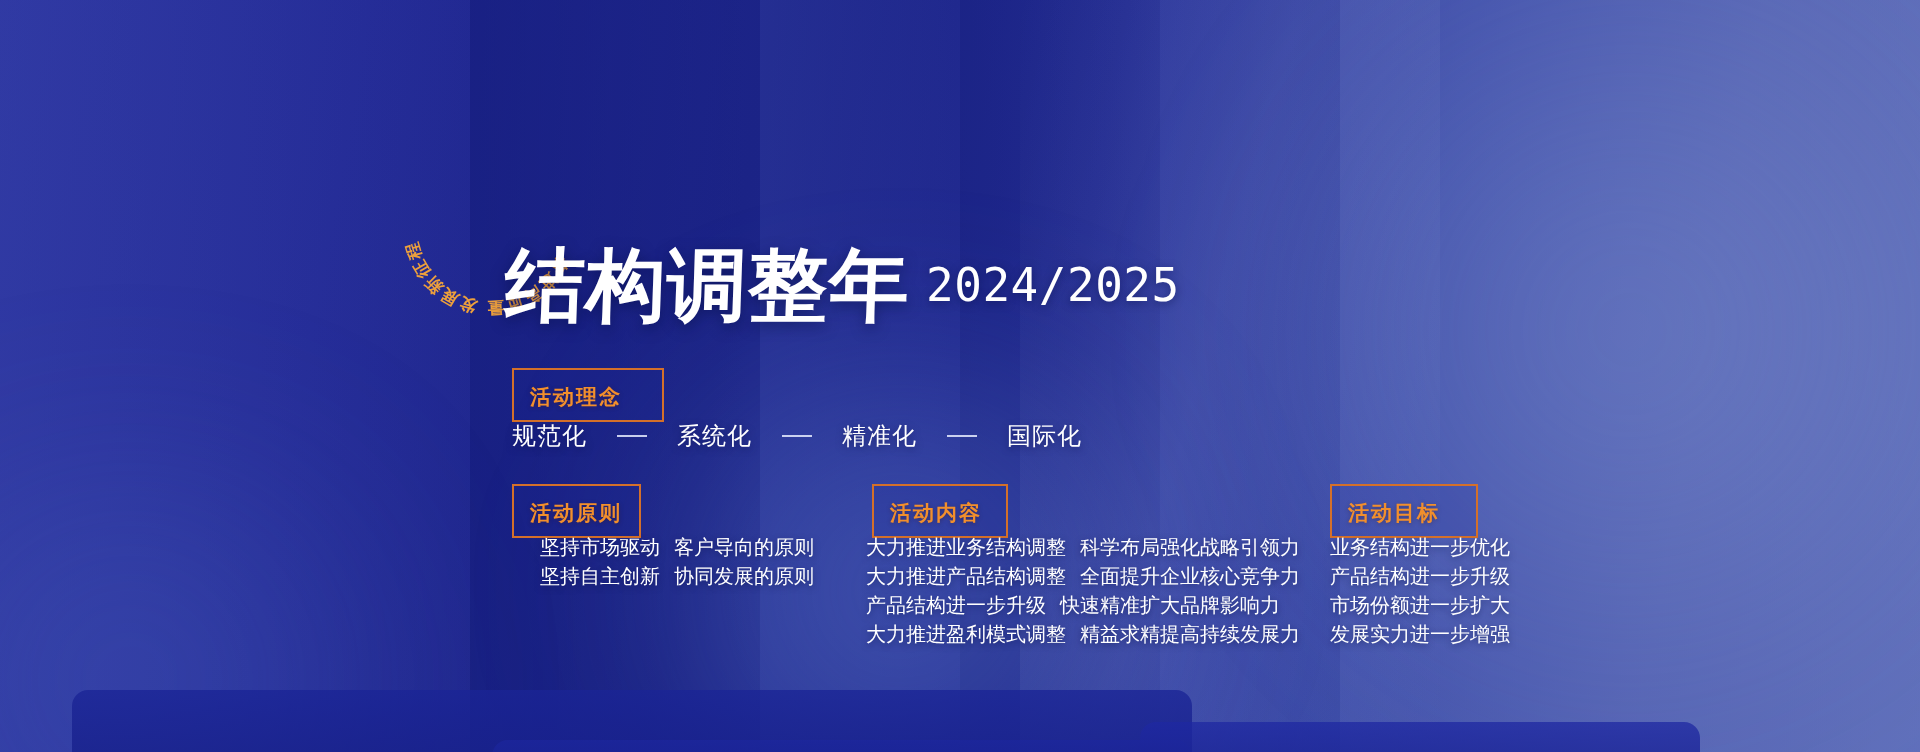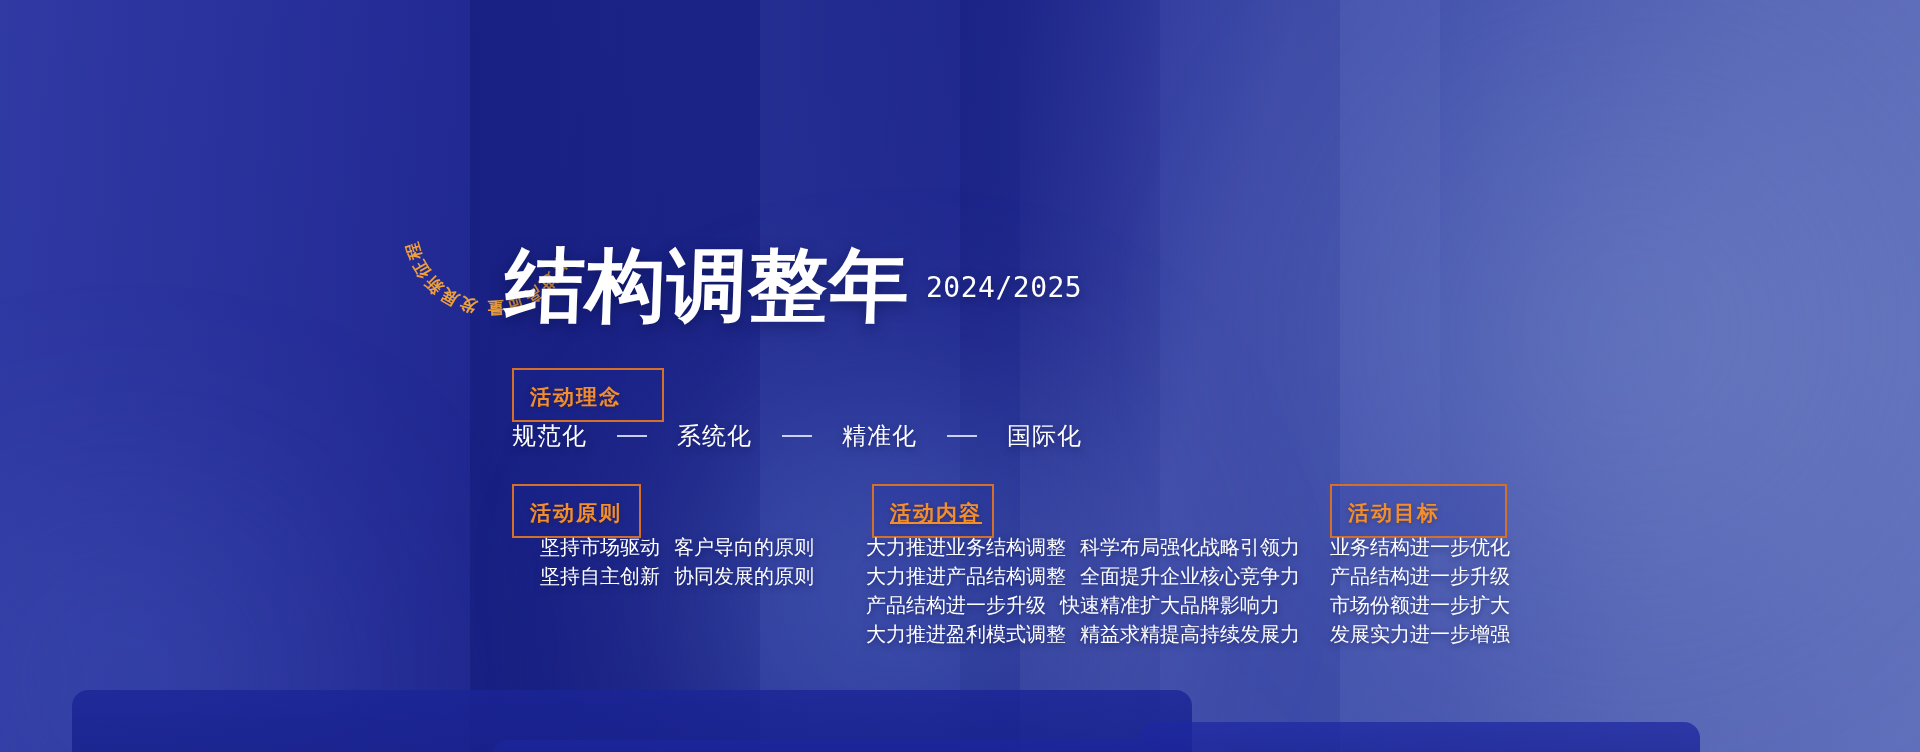--- a/index.html
+++ b/index.html
@@ -50,41 +50,41 @@
   
   #title-row{position:absolute;left:505px;top:248px;display:flex;align-items:flex-end;}
   #main-title{
     font-size:80px;line-height:.95;font-weight:bold;color:#ffffff;
     letter-spacing:1px;
     font-family:"DejaVu Sans","Liberation Sans",sans-serif;
     text-shadow:0 4px 14px rgba(8,14,70,.55);
     transform:skewX(-2deg);
   }
   #title-year{
-    margin-left:16px;margin-bottom:20px;
-    font-size:28px;color:#ffffff;letter-spacing:.5px;font-weight:400;
+    margin-left:16px;margin-bottom:12px;
+    font-size:46px;color:#ffffff;letter-spacing:.5px;font-weight:400;
     font-family:"DejaVu Sans Mono","Liberation Mono",monospace;
     text-shadow:0 2px 8px rgba(8,14,70,.5);
   }
 
   
   .badge{
     position:absolute;box-sizing:border-box;
     border:2px solid #d4702a;
     padding:13px 16px 9px;
     color:#f28f2c;font-weight:bold;font-size:21px;letter-spacing:2px;
     font-family:"DejaVu Sans","Liberation Sans",sans-serif;
     background:rgba(30,40,150,.18);
     text-shadow:0 1px 4px rgba(60,20,0,.35);
     white-space:nowrap;
   }
   #badge-concept{left:512px;top:368px;width:152px;}
   #badge-principle{left:512px;top:484px;width:129px;}
-  #badge-content{left:872px;top:484px;width:122px;text-decoration:underline;}
-  #badge-goal{left:1330px;top:484px;width:177px;}
+  #badge-content{left:872px;top:484px;width:136px;}
+  #badge-goal{left:1330px;top:484px;width:148px;}
 
   
   #concept-line{
     position:absolute;left:512px;top:420px;
     display:flex;align-items:center;gap:30px;
     color:#ffffff;font-size:24px;letter-spacing:1px;
     font-family:"DejaVu Sans","Liberation Sans",sans-serif;
     text-shadow:0 2px 7px rgba(10,16,70,.5);
     white-space:nowrap;
   }

